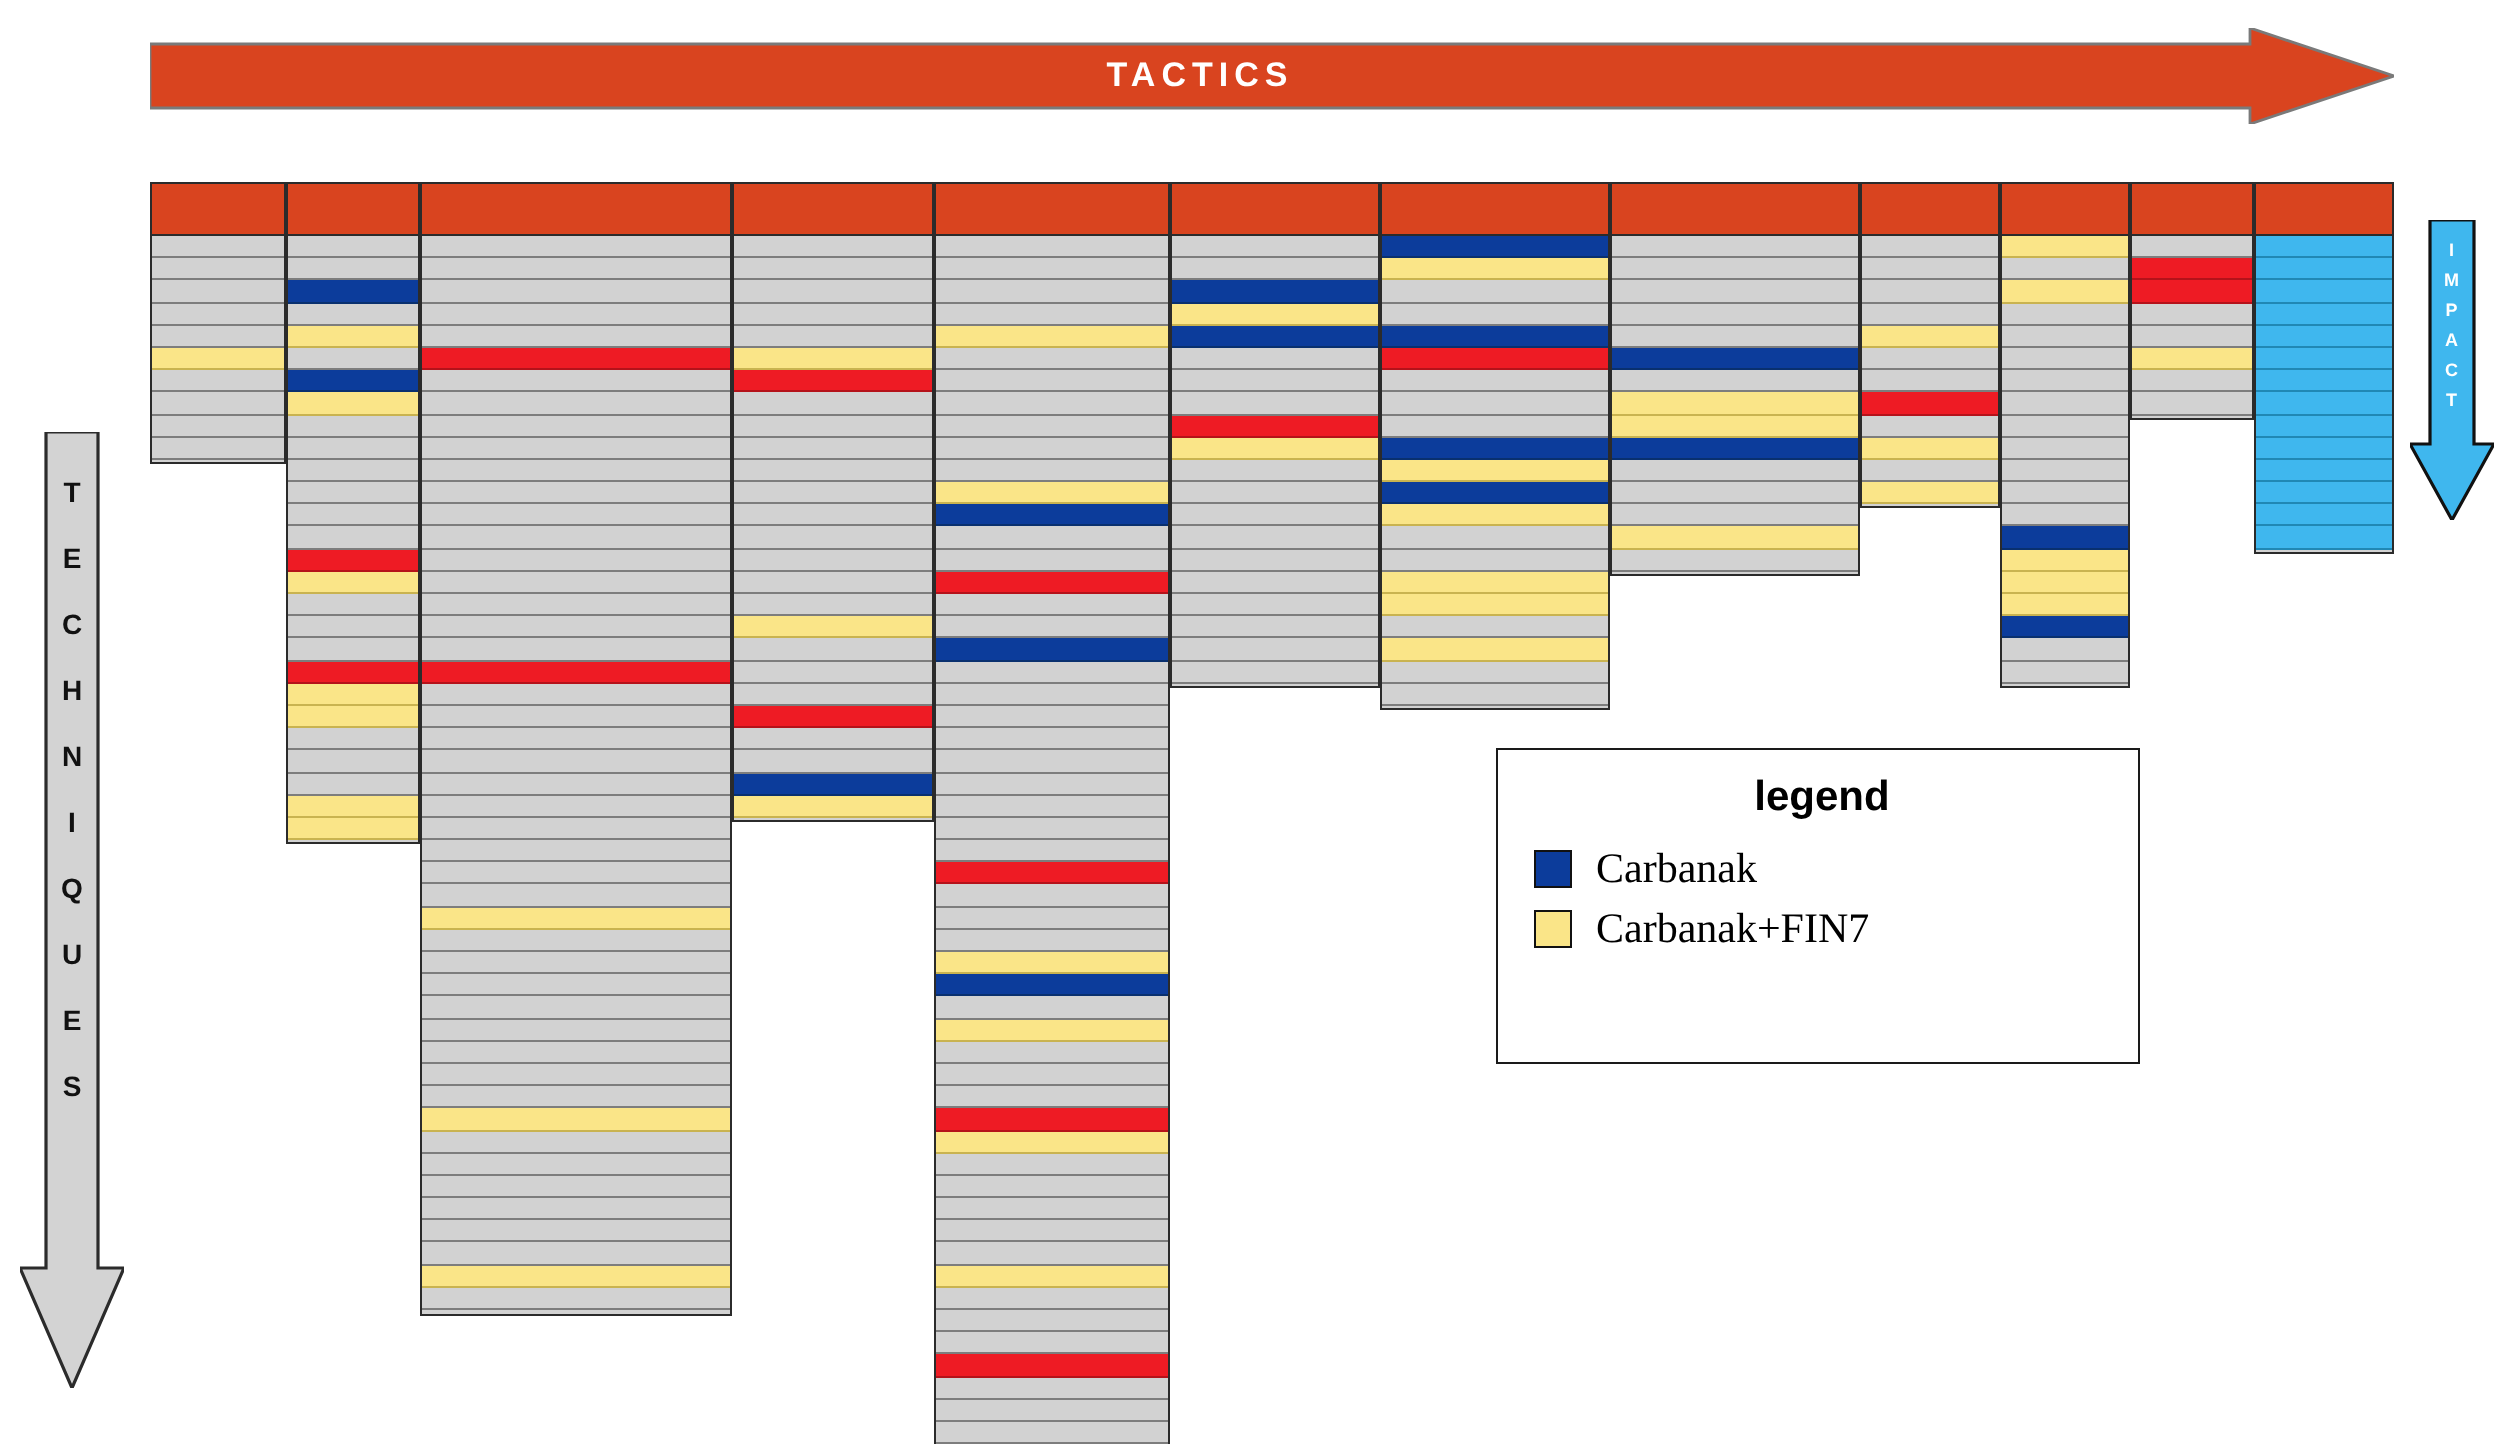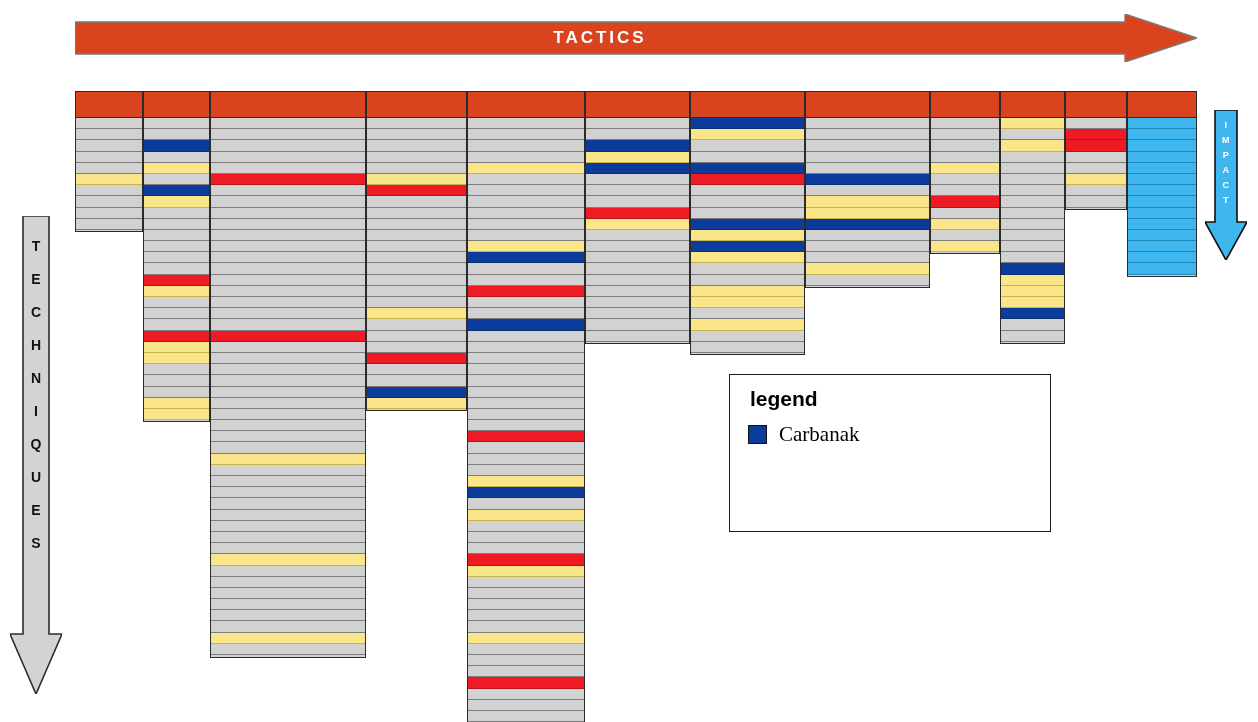--- a/index.html
+++ b/index.html
@@ -4,21 +4,21 @@
 <title>ATT&amp;CK Matrix</title>
 <style>
   html,body{margin:0;padding:0;}
   body{
     width:1258px;height:722px;
     background:#ffffff;
     font-family:"Liberation Sans", sans-serif;
     position:relative;
     overflow:hidden;
   }
-  #stage{position:absolute;left:0;top:0;width:1258px;height:650px;}
+  #stage{position:absolute;left:0;top:0;width:1258px;height:650px;text-align:center;}
 
   
   #tactics-arrow{
     position:absolute; left:75px; top:14px; width:1122px; height:48px;
   }
   #tactics-arrow svg{display:block;}
   #tactics-label{
     position:absolute; left:0; top:0; width:1050px; height:48px;
     display:flex; align-items:center; justify-content:center;
     color:#ffffff; font-weight:bold; font-size:17px; letter-spacing:3px;
@@ -74,21 +74,21 @@
     background:#d2d2d2;
   }
   .cell.c-blue{background:#0c3c9b;border-bottom:1px solid #09306f;}
   .cell.c-red{background:#ee1b24;border-bottom:1px solid #b5121a;}
   .cell.c-yellow{background:#fae588;border-bottom:1px solid #c9b350;}
   .cell.c-cyan{background:#3fb7ee;border-bottom:1px solid #2088b5;}
   .cell.c-gray{background:#d2d2d2;}
 
   
   #legend{
-    position:absolute; left:729px; top:374px; width:322px; height:158px;
+    position:absolute; left:748px; top:374px; width:322px; height:158px;
     background:#ffffff; border:1.6px solid #1a1a1a; box-sizing:border-box;
     padding:10px 16px;
   }
   #legend .ttl{font-size:21px;font-weight:bold;color:#000;margin:2px 0 10px 4px;}
   .lrow{display:flex;align-items:center;margin:2px 0 4px 2px;height:26px;font-family:Liberation Serif, serif;}
   .sw{width:19px;height:19px;border:1.4px solid #111;box-sizing:border-box;margin-right:12px;flex:0 0 auto;}
   .sw.blue{background:#0c3c9b;}
   .sw.red{background:#ee1b24;}
   .sw.yellow{background:#fae588;}
   .lrow .lbl{font-size:21px;color:#000;line-height:22px;}
@@ -477,15 +477,19 @@
 
   <div id="legend">
     <div class="ttl">legend</div>
 
     <div class="lrow">
       <span class="sw blue"></span>
       <span class="lbl">Carbanak</span>
     </div>
 
 
+    <div class="lrow">
+      <span class="sw yellow"></span>
+      <span class="lbl">Carbanak+FIN7</span>
+    </div>
   </div>
 
 </div>
 
 </body></html>

